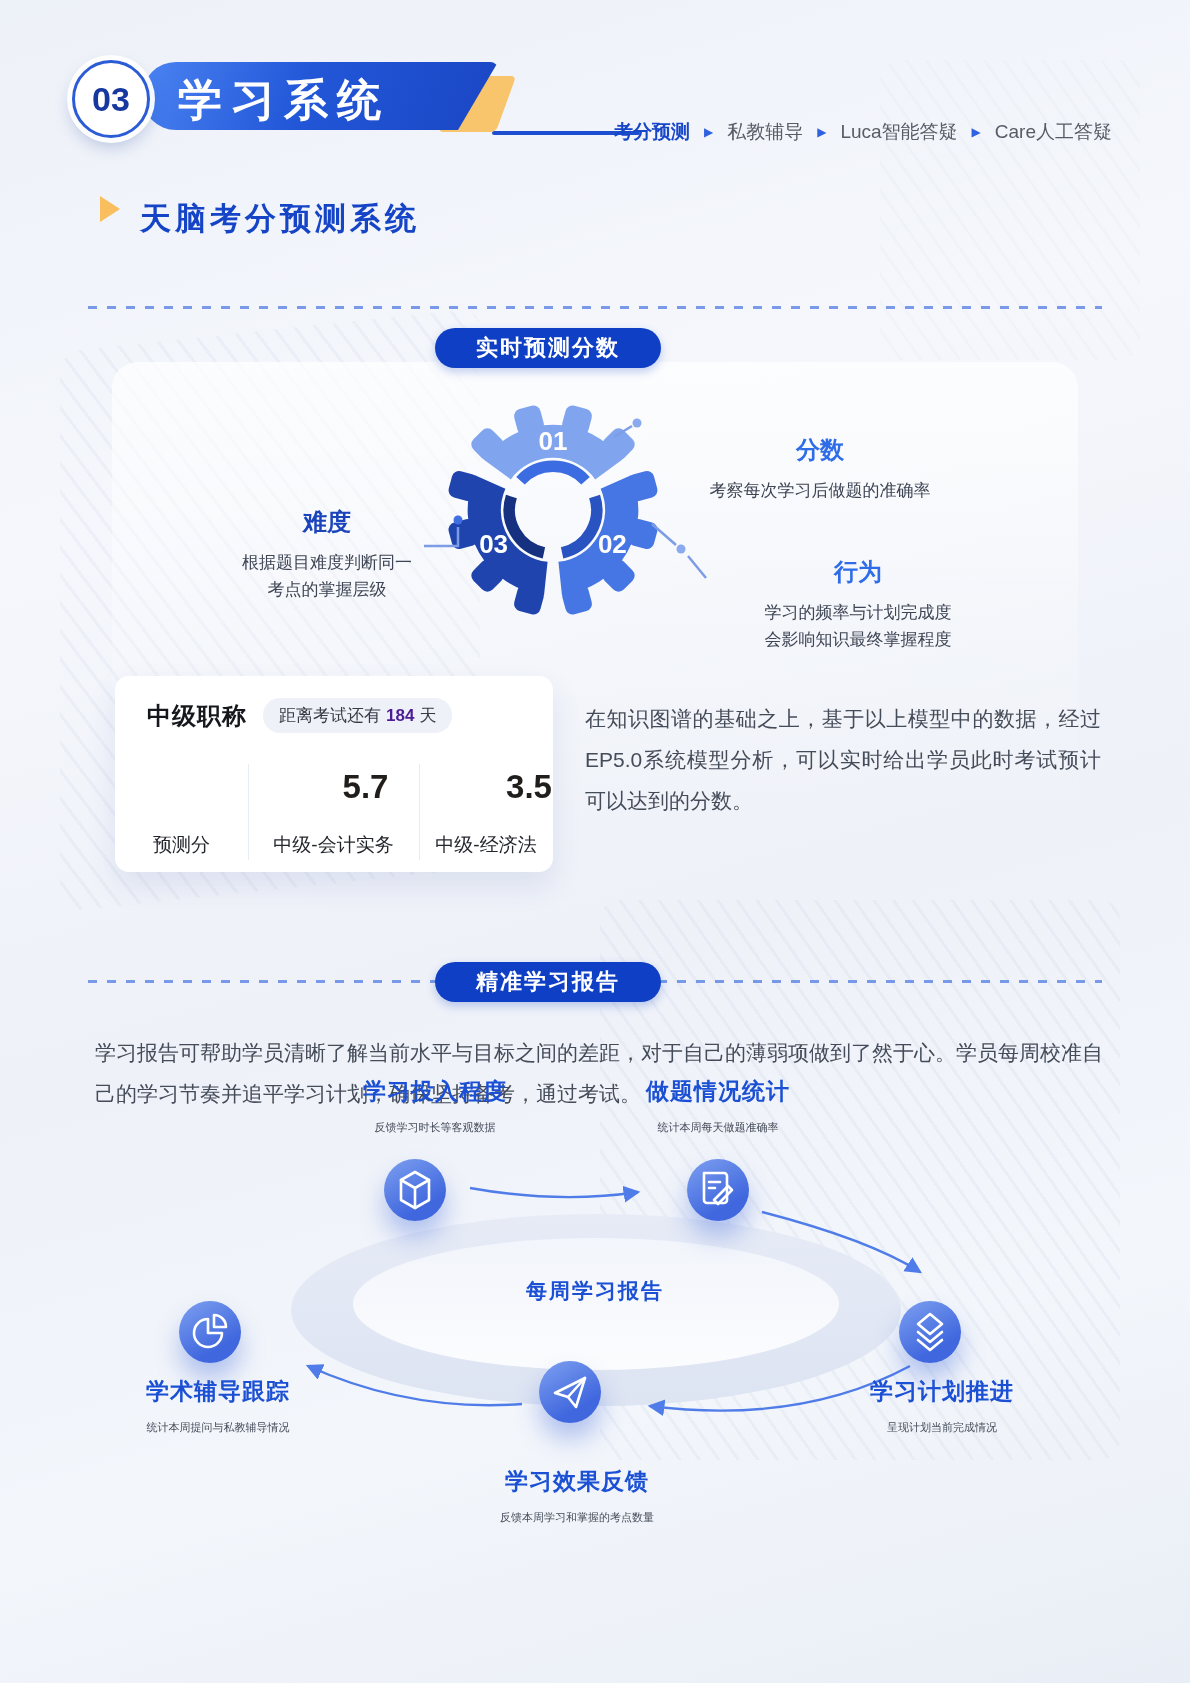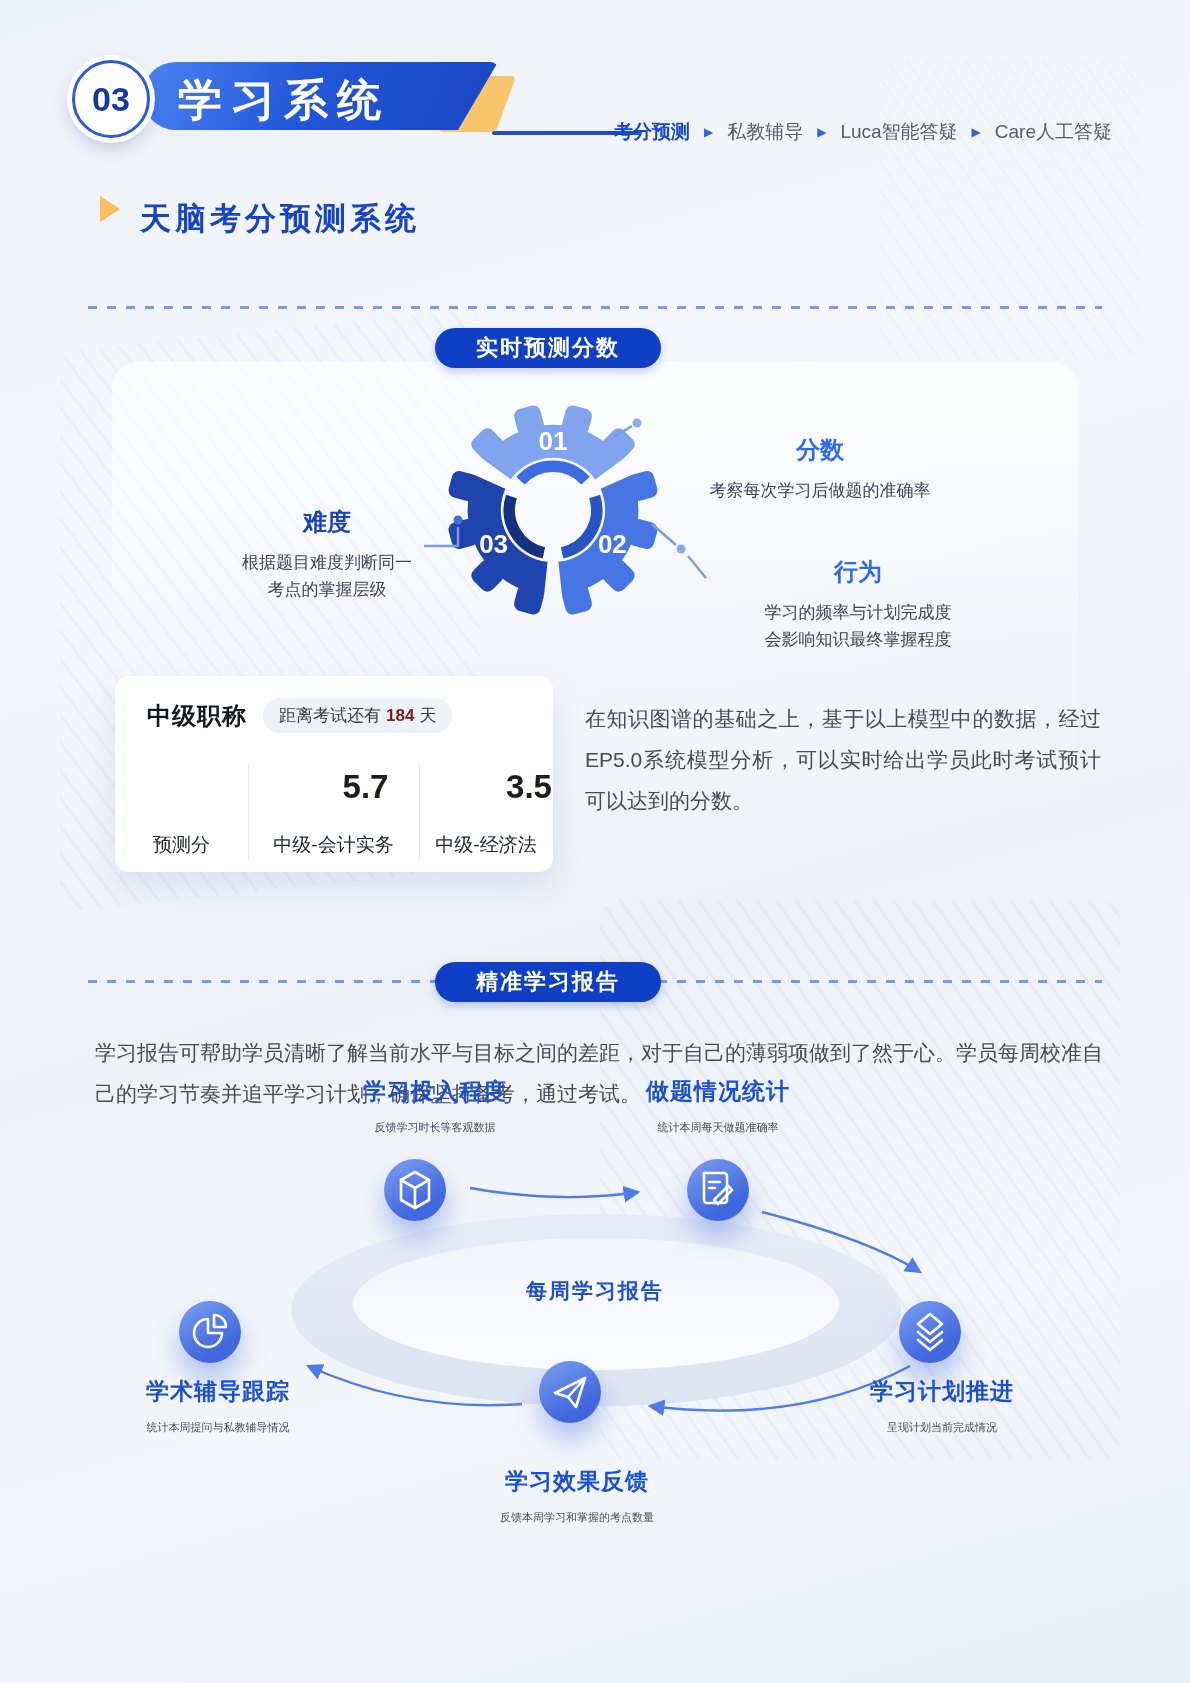--- a/index.html
+++ b/index.html
@@ -44,21 +44,21 @@
   .factor{position:absolute;text-align:center;z-index:2;}
   .f-title{font-size:24px;font-weight:bold;color:#2e6ce8;margin-bottom:11px;}
   .f-desc{font-size:17px;color:#3e4554;line-height:27px;white-space:pre-line;}
 
   
   .card{left:115px;top:676px;width:438px;height:196px;background:#fff;border-radius:14px;z-index:2;
     box-shadow:0 14px 30px rgba(40,70,160,.10);}
   .card-head{position:absolute;left:32px;top:22px;display:flex;align-items:center;gap:16px;}
   .card-title{font-size:24px;font-weight:bold;color:#15171c;letter-spacing:1px;white-space:nowrap;}
   .card-badge{background:#eef1f8;border-radius:17px;padding:6px 16px;font-size:17px;color:#363b45;white-space:nowrap;}
-  .days{color:#7f1d1d;font-weight:bold;margin:0 5px;}
+  .days{color:#4c1d95;font-weight:bold;margin:0 5px;}
   .card-divider{position:absolute;top:88px;height:96px;border-left:1px solid #e8ecf3;}
   .score-val{position:absolute;top:92px;text-align:center;font-size:33px;font-weight:bold;color:#201d1a;padding-left:32px;}
   .score-lbl{position:absolute;top:156px;text-align:center;font-size:19px;color:#23262d;white-space:nowrap;}
 
   .para{position:absolute;font-size:21px;line-height:41px;color:#454c59;text-align:justify;}
 
   
   .node-text{position:absolute;width:300px;text-align:center;z-index:2;}
   .node-title{font-size:23px;font-weight:bold;color:#1b50d4;letter-spacing:1px;}
   .node-desc{font-size:11px;color:#454c59;margin-top:13px;}

